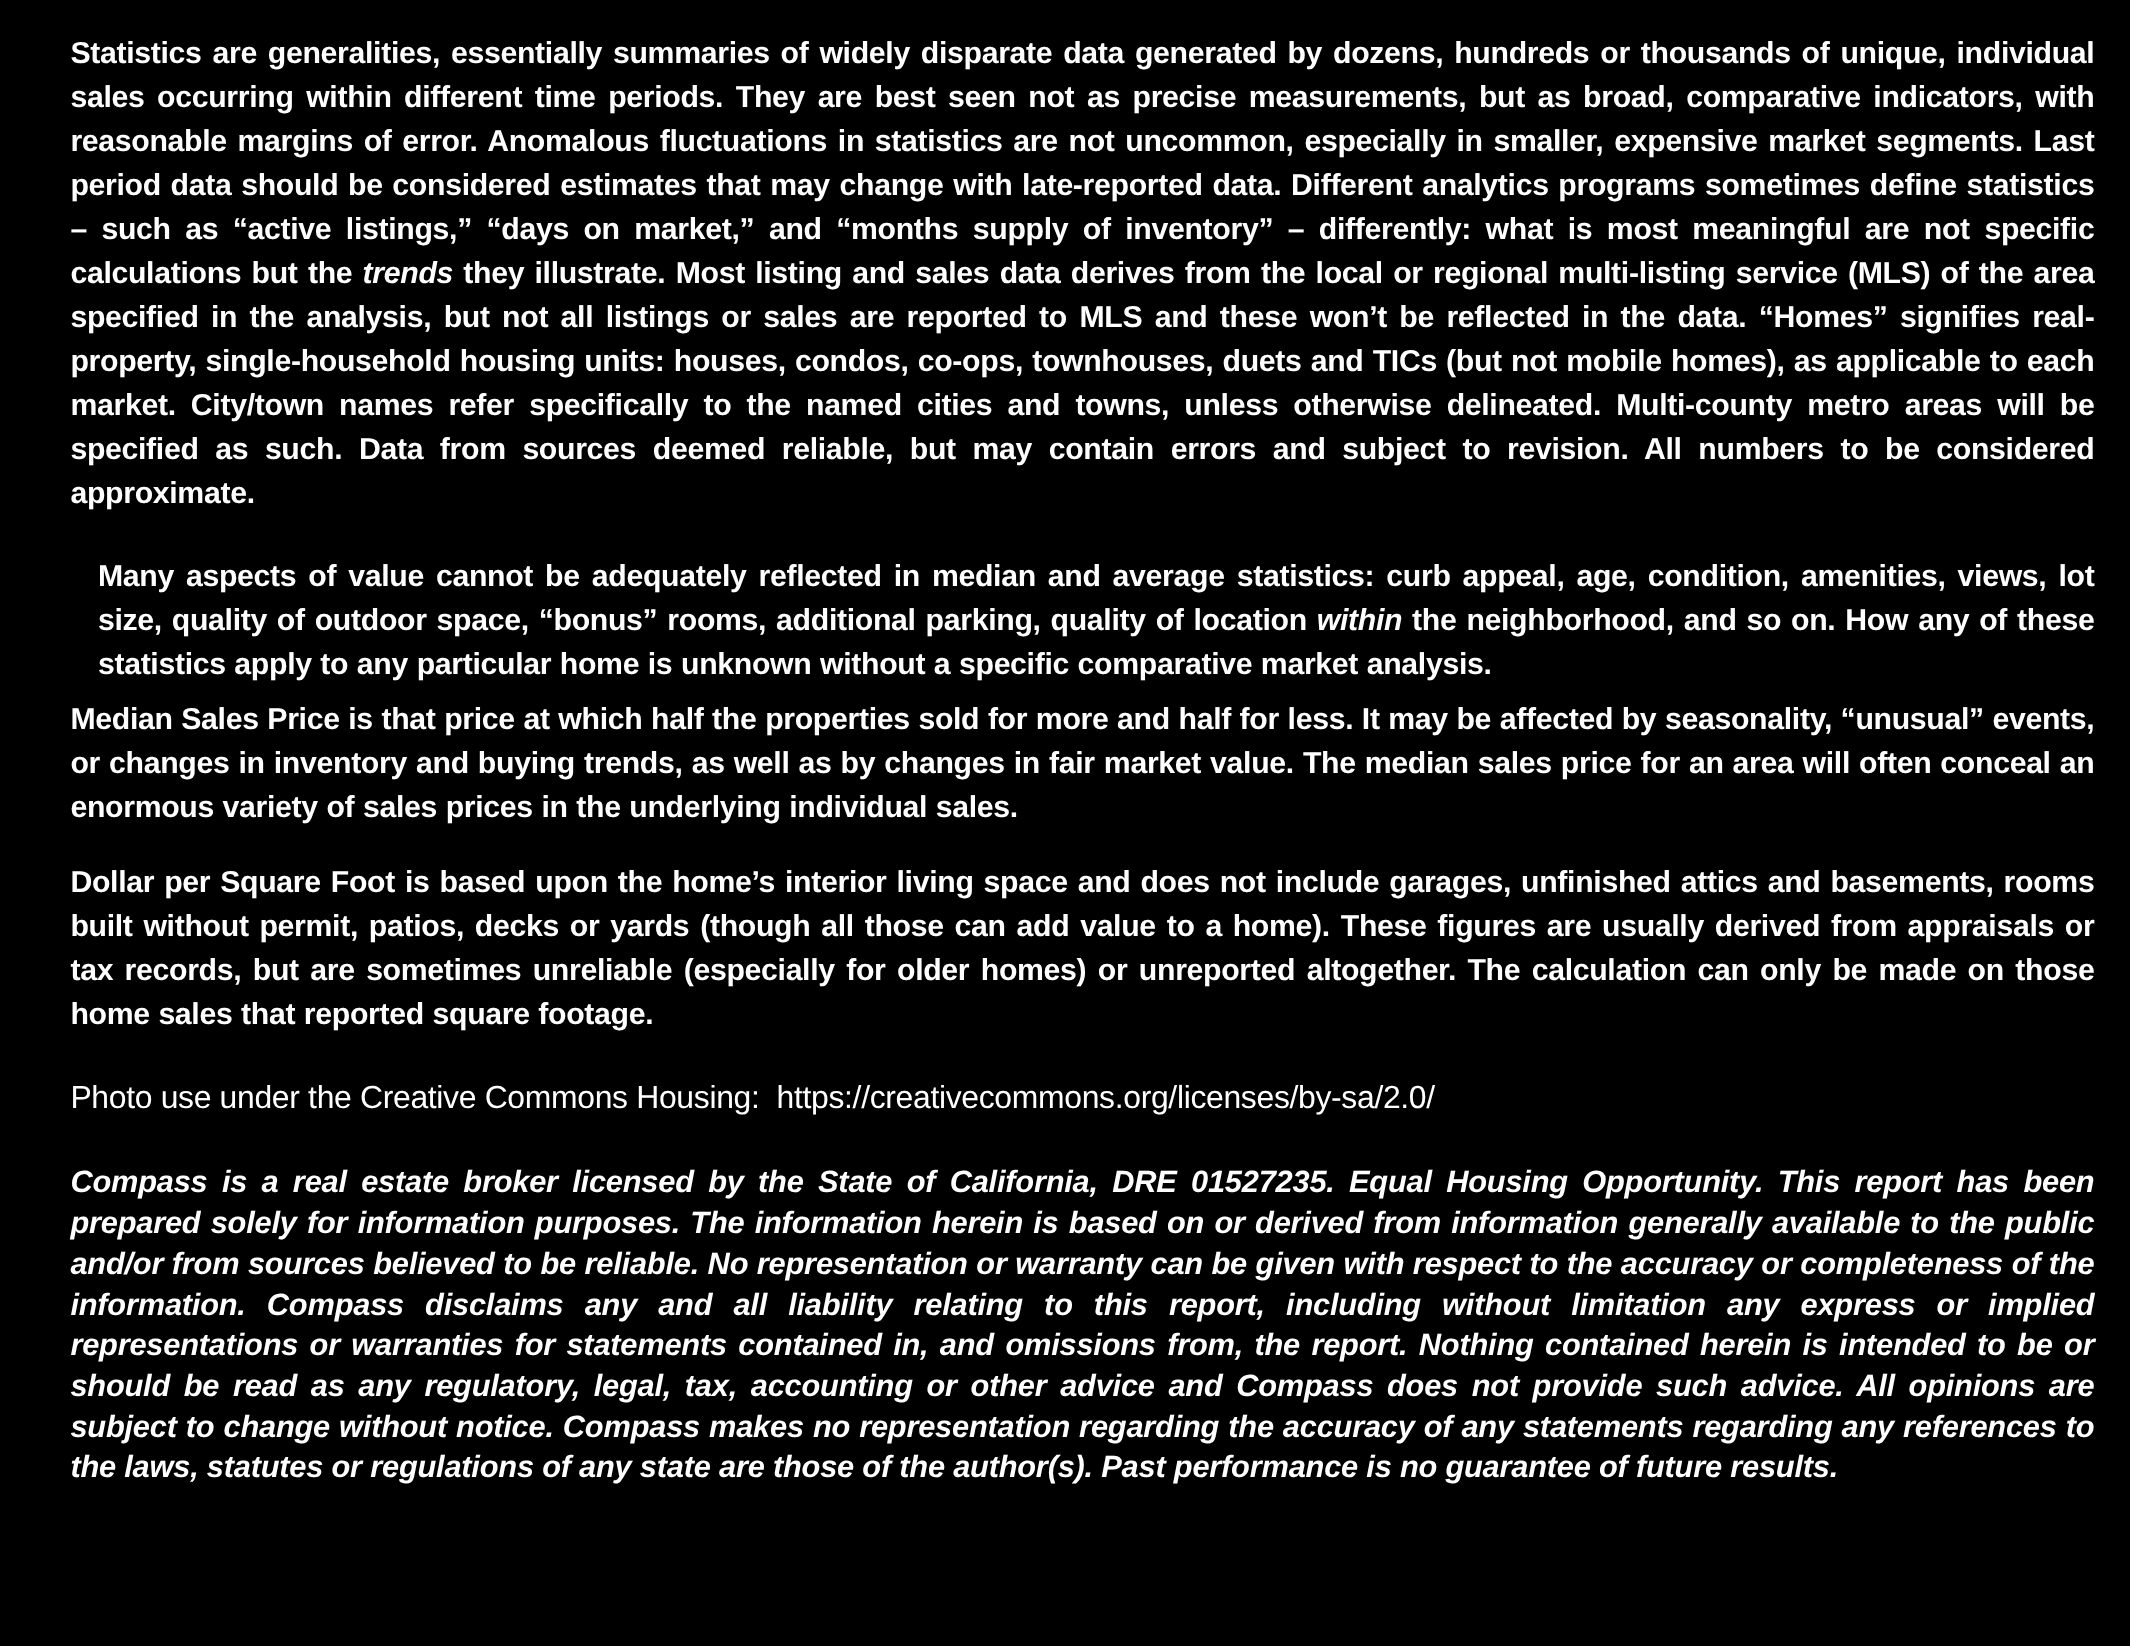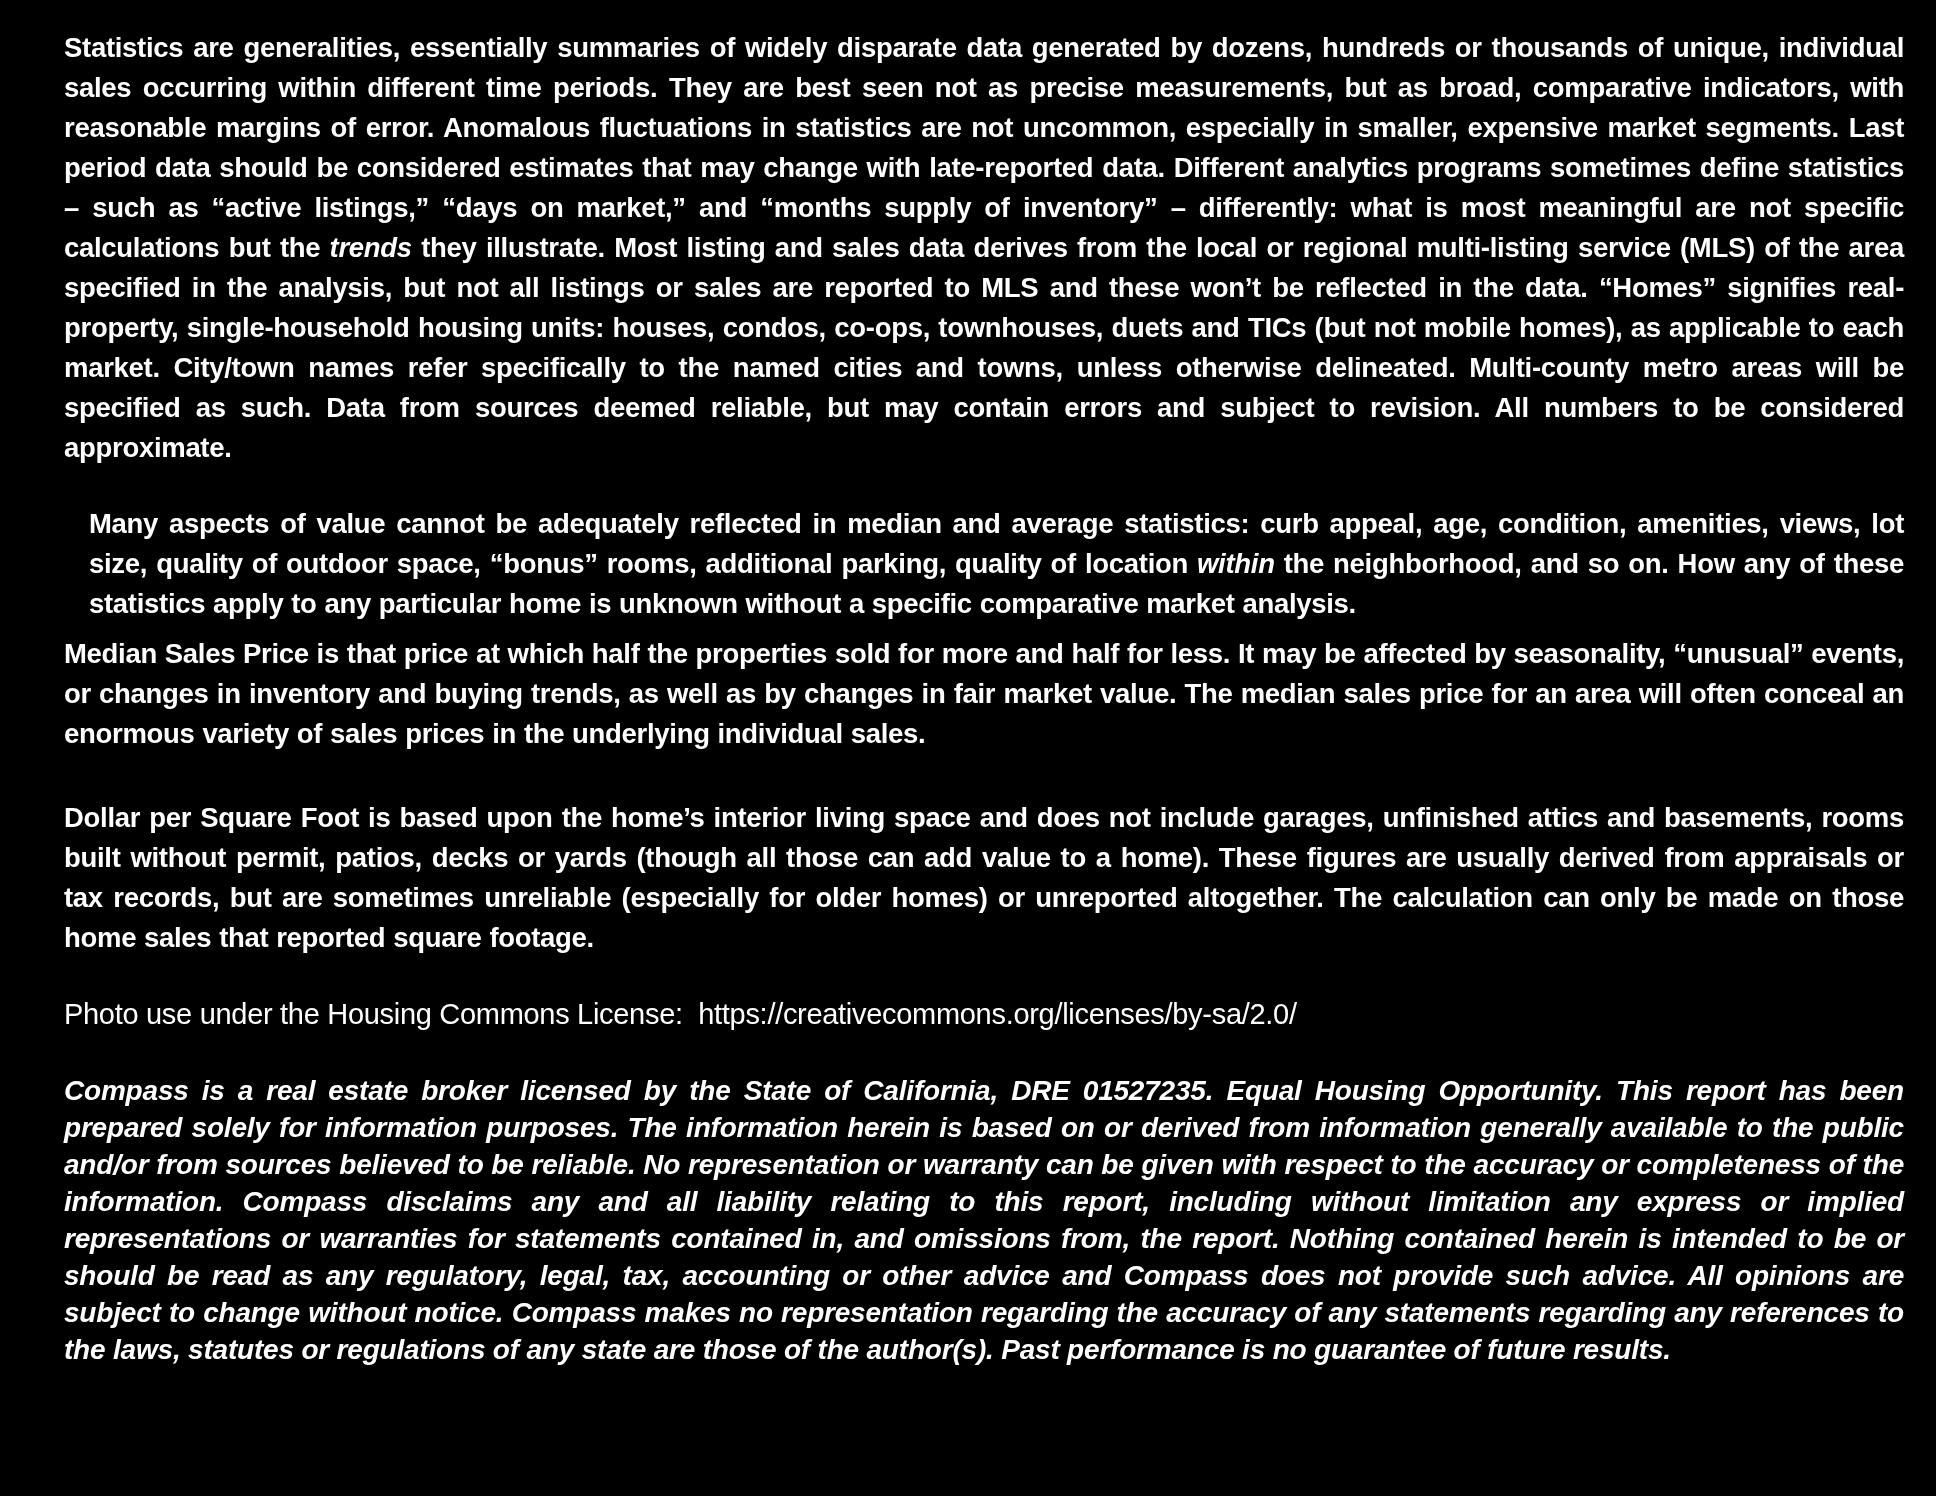--- a/index.html
+++ b/index.html
@@ -21,21 +21,21 @@
   .para-bold {
     font-weight: 700;
     font-size: 27.5px;
     line-height: 40px;
     letter-spacing: -0.3px;
     word-spacing: 0.5px;
   }
   .para-bold em { font-style: italic; }
   .mb-lg { margin-bottom: 36px; }
   .mb-sm { margin-bottom: 10px; margin-left: 25px; }
-  .mb-md { margin-bottom: 44px; }
+  .mb-md { margin-bottom: 28px; }
   .para-photo {
     font-weight: 400;
     font-size: 29px;
     line-height: 40px;
     letter-spacing: -0.3px;
     text-align: left;
     white-space: pre-wrap;
     margin: 0 0 38px 0;
   }
   .para-legal {
@@ -53,17 +53,17 @@
 <div class="page">
 
   <p class="para para-bold mb-lg"><span>Statistics are generalities, essentially summaries of widely disparate data generated by dozens, hundreds or thousands of unique, individual sales occurring within different time periods. They are best seen not as precise measurements, but as broad, comparative indicators, with reasonable margins of error. Anomalous fluctuations in statistics are not uncommon, especially in smaller, expensive market segments. Last period data should be considered estimates that may change with late-reported data. Different analytics programs sometimes define statistics – such as “active listings,” “days on market,” and “months supply of inventory” – differently: what is most meaningful are not specific calculations but the </span><em>trends</em><span> they illustrate. Most listing and sales data derives from the local or regional multi-listing service (MLS) of the area specified in the analysis, but not all listings or sales are reported to MLS and these won’t be reflected in the data. “Homes” signifies real-property, single-household housing units: houses, condos, co-ops, townhouses, duets and TICs (but not mobile homes), as applicable to each market. City/town names refer specifically to the named cities and towns, unless otherwise delineated. Multi-county metro areas will be specified as such. Data from sources deemed reliable, but may contain errors and subject to revision. All numbers to be considered approximate.</span></p>
 
   <p class="para para-bold mb-sm"><span>Many aspects of value cannot be adequately reflected in median and average statistics: curb appeal, age, condition, amenities, views, lot size, quality of outdoor space, “bonus” rooms, additional parking, quality of location </span><em>within</em><span> the neighborhood, and so on. How any of these statistics apply to any particular home is unknown without a specific comparative market analysis.</span></p>
 
   <p class="para para-bold mb-md"><span>Median Sales Price is that price at which half the properties sold for more and half for less. It may be affected by seasonality, “unusual” events, or changes in inventory and buying trends, as well as by changes in fair market value. The median sales price for an area will often conceal an enormous variety of sales prices in the underlying individual sales.</span></p>
 
   <p class="para para-bold mb-lg"><span>Dollar per Square Foot is based upon the home’s interior living space and does not include garages, unfinished attics and basements, rooms built without permit, patios, decks or yards (though all those can add value to a home). These figures are usually derived from appraisals or tax records, but are sometimes unreliable (especially for older homes) or unreported altogether. The calculation can only be made on those home sales that reported square footage.</span></p>
 
-  <p class="para-photo"><span>Photo use under the Housing Commons License:  </span><span>https://creativecommons.org/licenses/by-sa/2.0/</span></p>
+  <p class="para-photo"><span>Photo use under the Creative Commons Housing:  </span><span>https://creativecommons.org/licenses/by-sa/2.0/</span></p>
 
   <p class="para para-legal">Compass is a real estate broker licensed by the State of California, DRE 01527235. Equal Housing Opportunity. This report has been prepared solely for information purposes. The information herein is based on or derived from information generally available to the public and/or from sources believed to be reliable. No representation or warranty can be given with respect to the accuracy or completeness of the information. Compass disclaims any and all liability relating to this report, including without limitation any express or implied representations or warranties for statements contained in, and omissions from, the report. Nothing contained herein is intended to be or should be read as any regulatory, legal, tax, accounting or other advice and Compass does not provide such advice. All opinions are subject to change without notice. Compass makes no representation regarding the accuracy of any statements regarding any references to the laws, statutes or regulations of any state are those of the author(s). Past performance is no guarantee of future results.</p>
 
 </div>
 
 </body></html>

